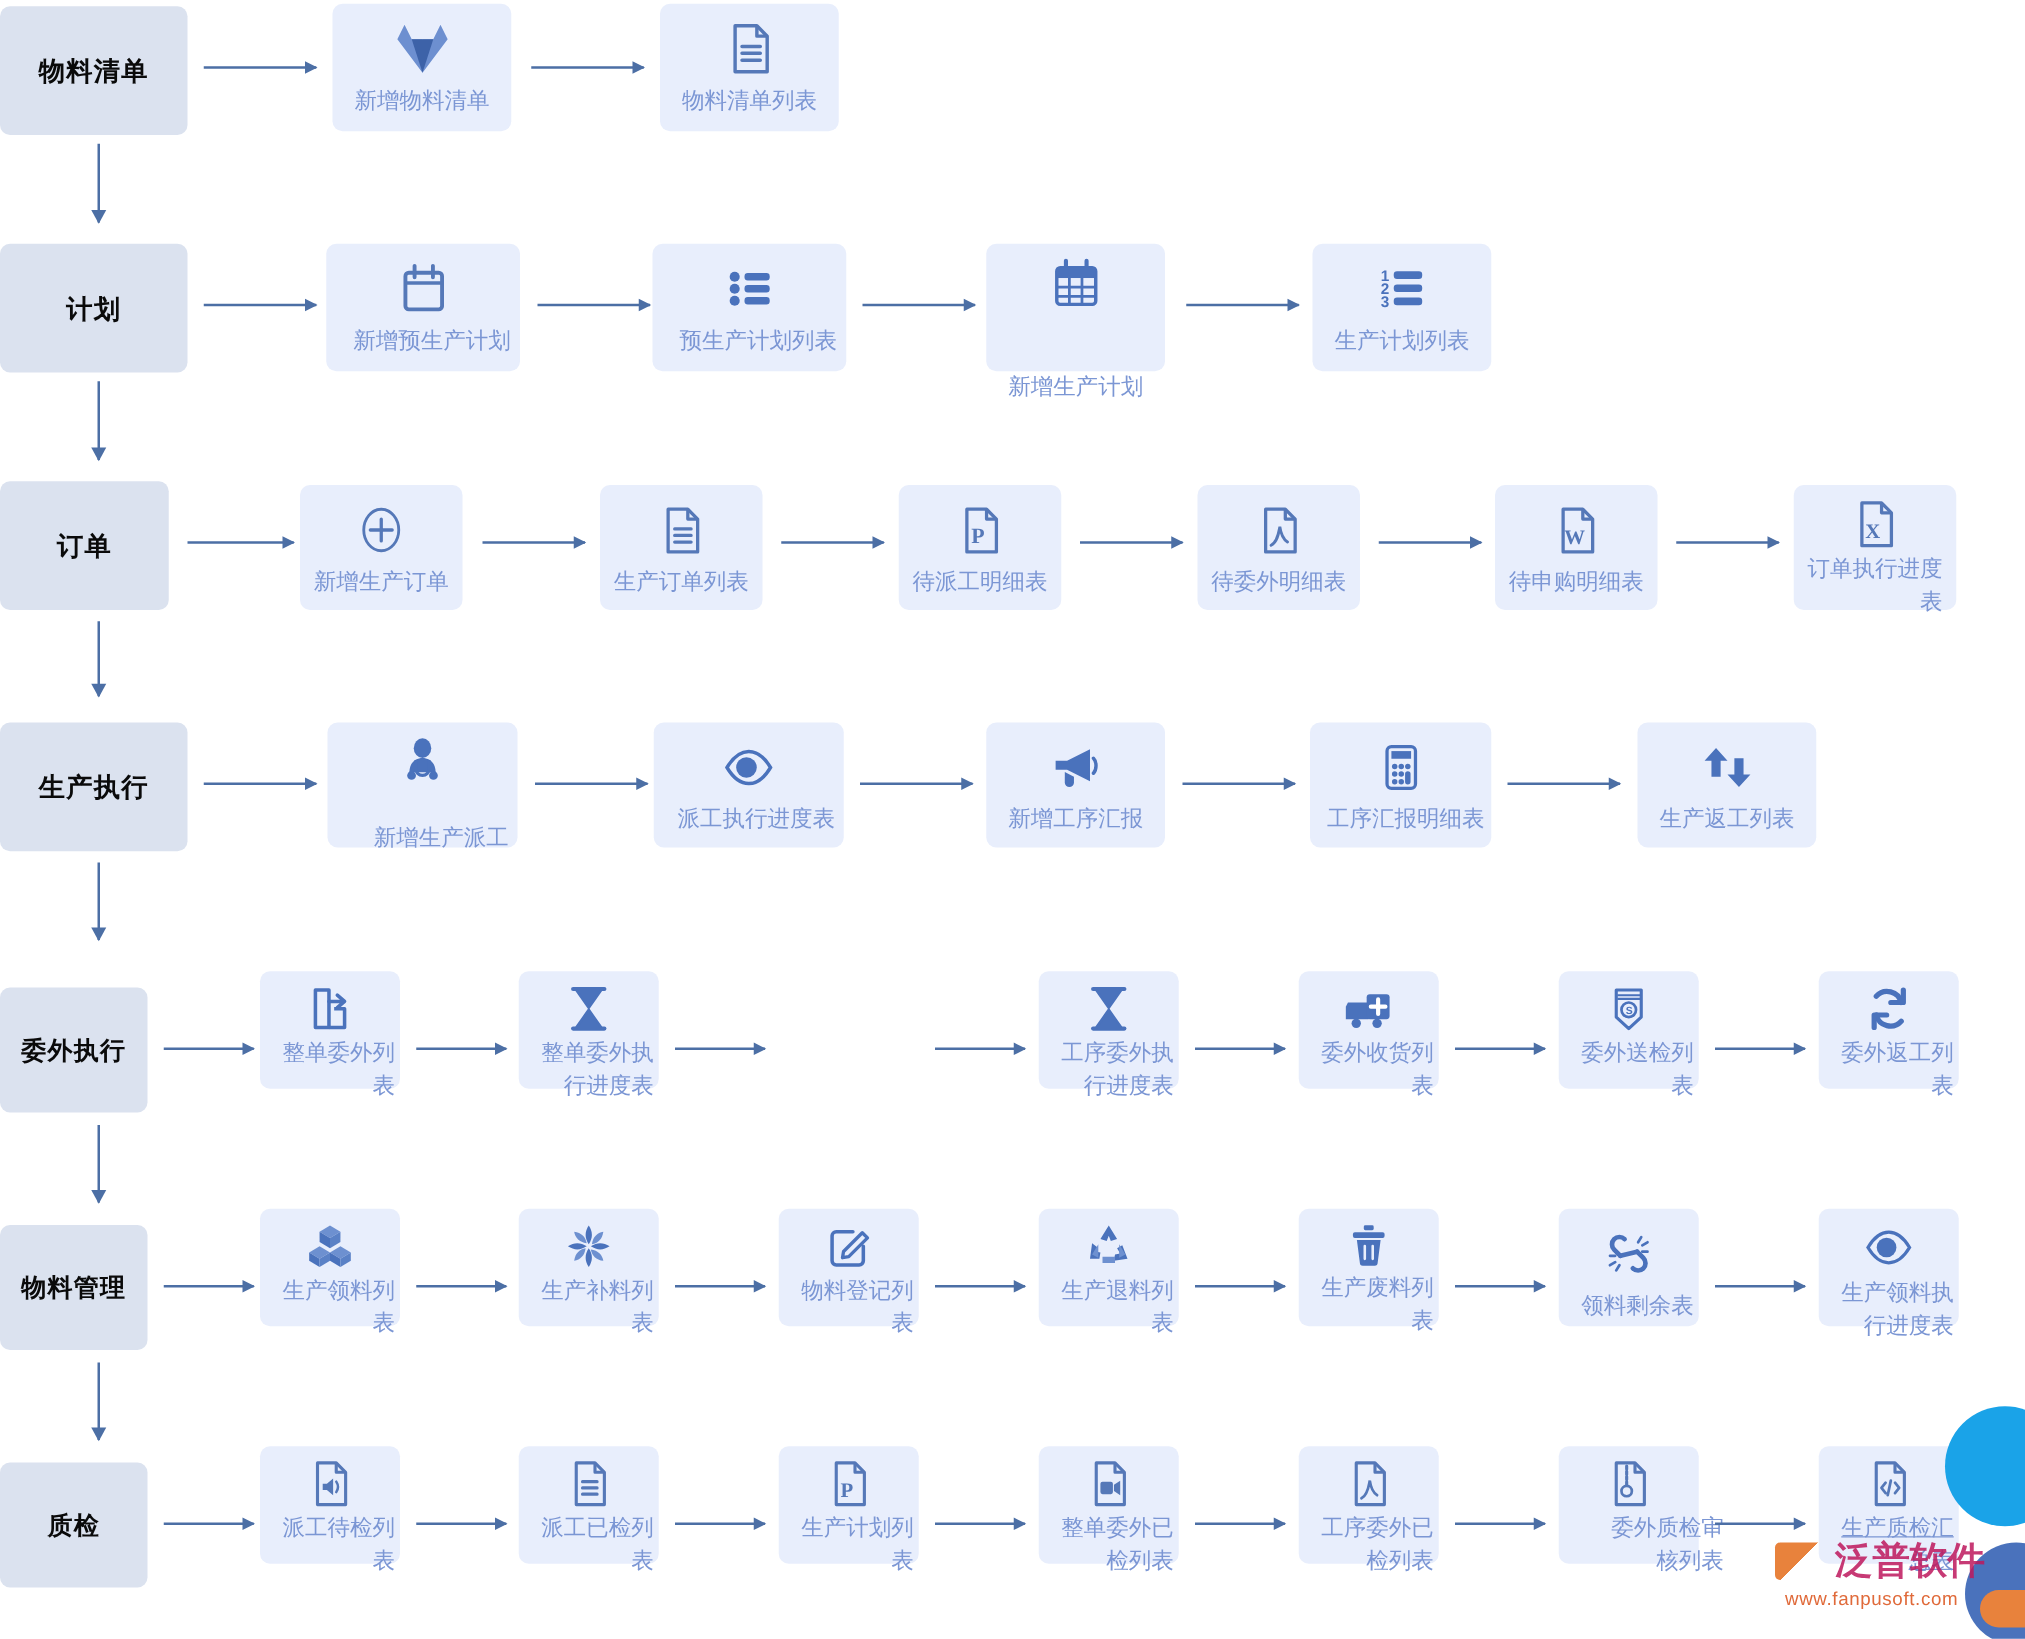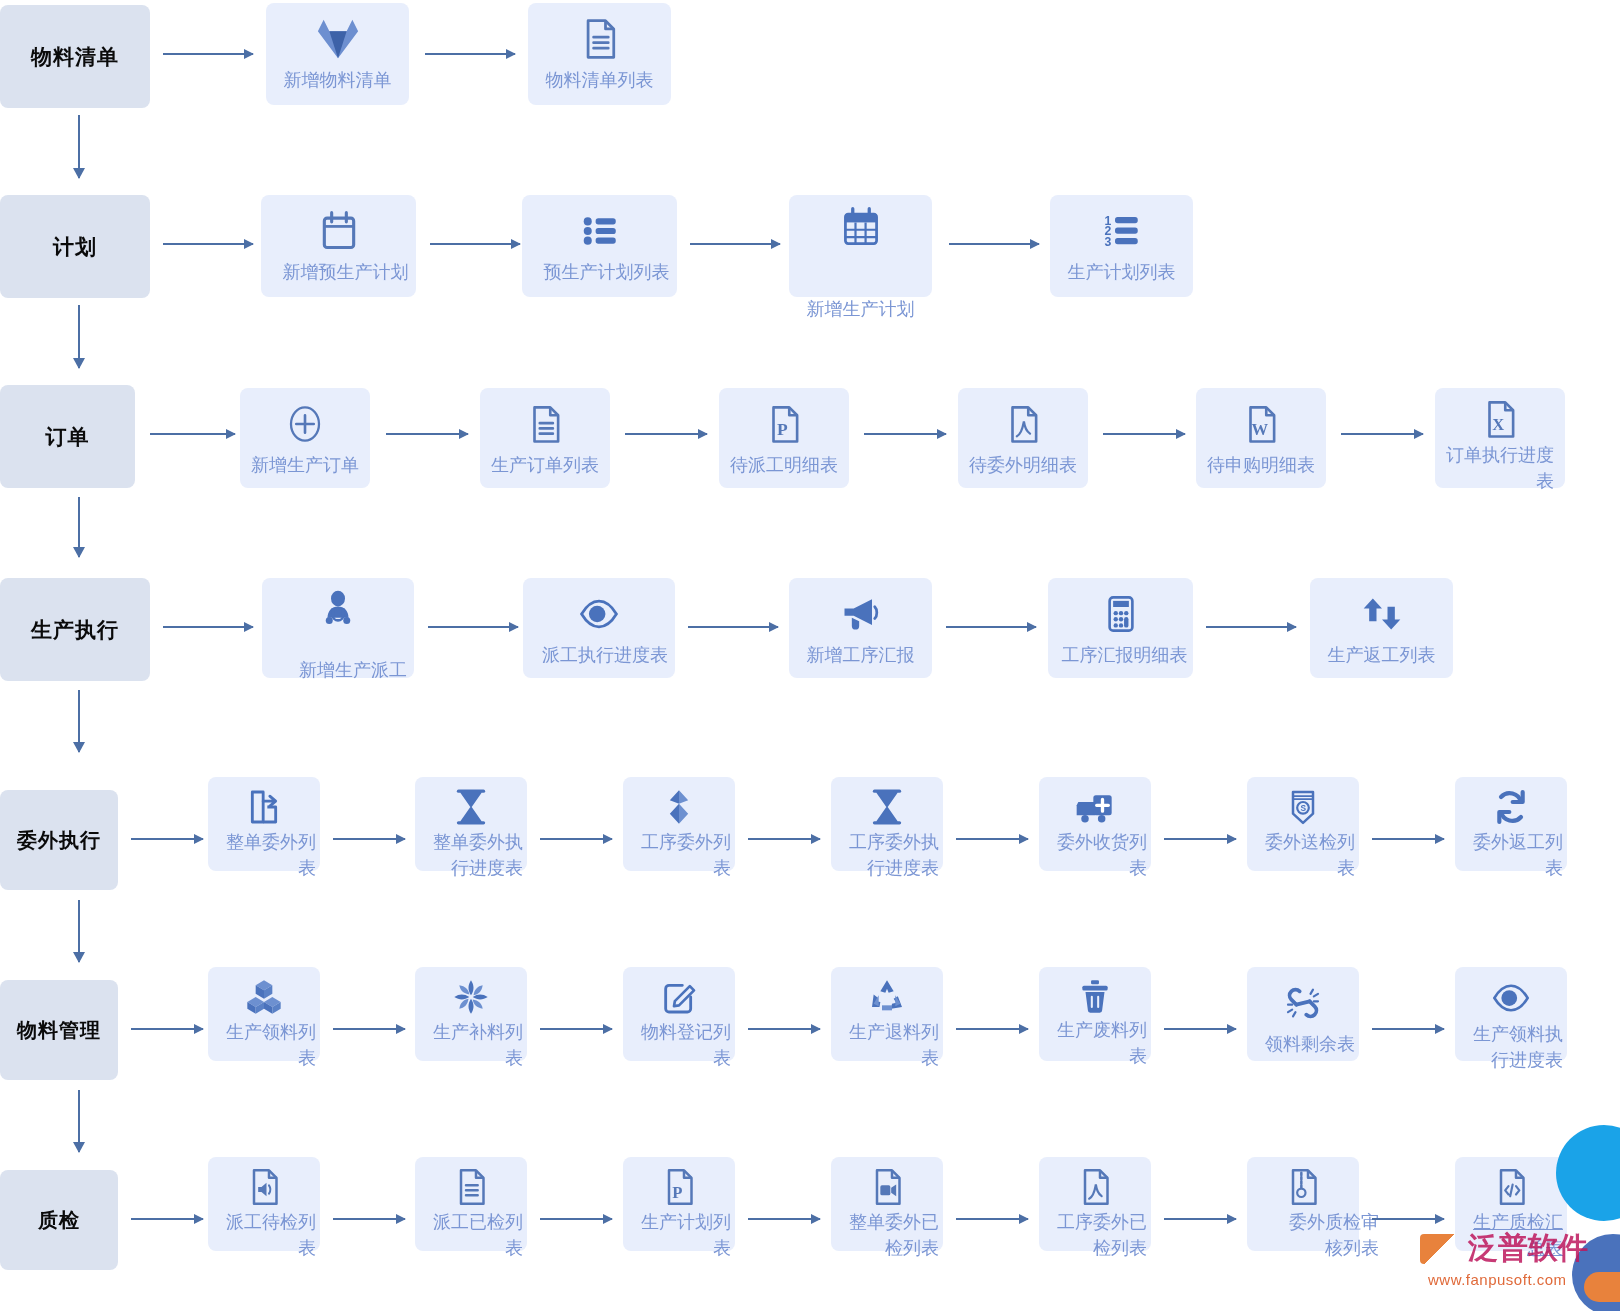--- a/index.html
+++ b/index.html
@@ -313,29 +313,20 @@
         <path d="M9 5 h30" stroke="#4a72bc" stroke-width="4" stroke-linecap="round"></path>
         <path d="M9 43 h30" stroke="#4a72bc" stroke-width="4" stroke-linecap="round"></path>
         <path d="M12 6 h24 l-12 17 z" fill="#4a72bc"></path>
         <path d="M12 42 h24 l-12 -17 z" fill="#4a72bc"></path>
         <path d="M12 6 l12 17 l12 -17 M12 42 l12 -17 l12 17" fill="none" stroke="#4a72bc" stroke-width="2.4"></path>
       </svg>
     </span>
     <span class="lbl" style="width:104px;">整单委外执行进度表</span>
   </div>
   <div class="harrow" style="left:540px;top:838px;width:72px;"></div>
-  <div class="node" style="left:623px;top:777px;width:112px;height:94px;">
-    <span class="ico">
-      <svg viewBox="0 0 48 48" width="40" height="40">
-        <path d="M24 4 L13 16 L24 20 L13 32 L24 44 L24 4 Z" fill="#4a72bc"></path>
-        <path d="M24 4 L35 16 L24 20 L35 32 L24 44 L24 4 Z" fill="#6d90d0"></path>
-      </svg>
-    </span>
-    <span class="lbl" style="width:104px;">工序委外列表</span>
-  </div>
   <div class="harrow" style="left:748px;top:838px;width:72px;"></div>
   <div class="node" style="left:831px;top:777px;width:112px;height:94px;">
     <span class="ico">
       <svg viewBox="0 0 48 48" width="40" height="40">
         <path d="M9 5 h30" stroke="#4a72bc" stroke-width="4" stroke-linecap="round"></path>
         <path d="M9 43 h30" stroke="#4a72bc" stroke-width="4" stroke-linecap="round"></path>
         <path d="M12 6 h24 l-12 17 z" fill="#4a72bc"></path>
         <path d="M12 42 h24 l-12 -17 z" fill="#4a72bc"></path>
         <path d="M12 6 l12 17 l12 -17 M12 42 l12 -17 l12 17" fill="none" stroke="#4a72bc" stroke-width="2.4"></path>
       </svg>

